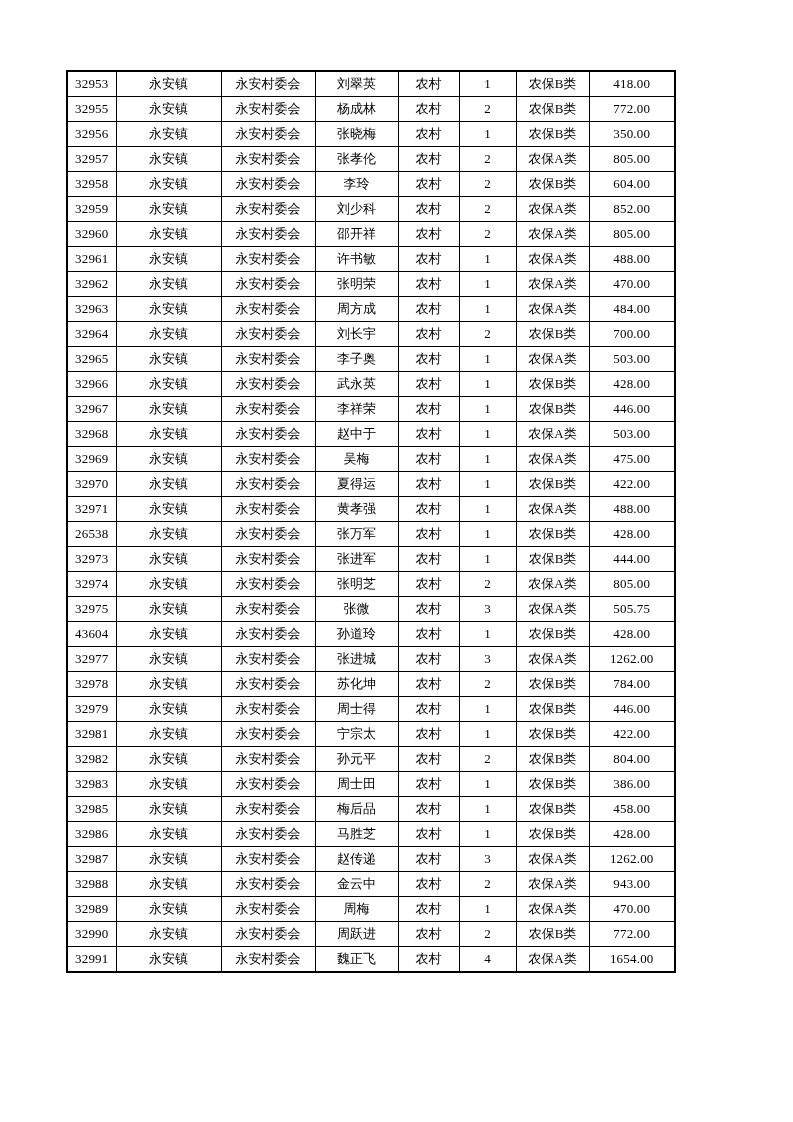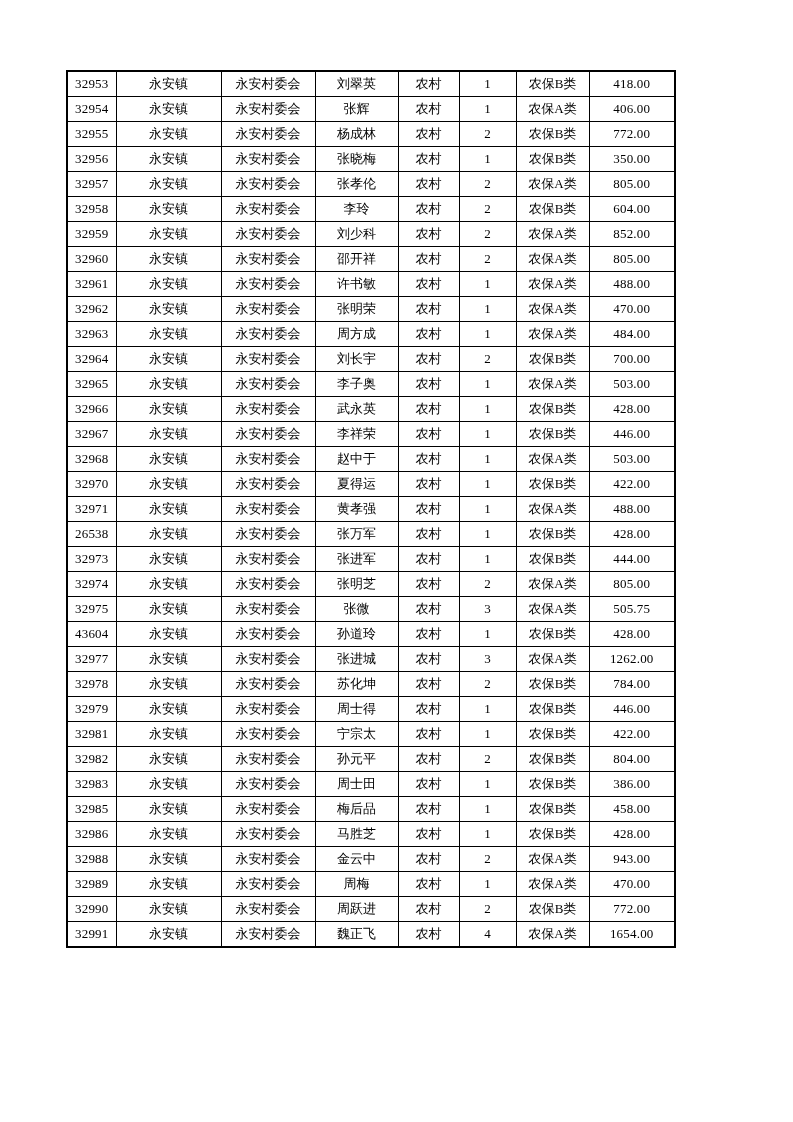--- a/index.html
+++ b/index.html
@@ -60,30 +60,20 @@
           <td class="col-id">32953</td>
           <td>永安镇</td>
           <td>永安村委会</td>
           <td>刘翠英</td>
           <td>农村</td>
           <td>1</td>
           <td>农保B类</td>
           <td class="col-amount">418.00</td>
         </tr>
         <tr>
-          <td class="col-id">32954</td>
-          <td>永安镇</td>
-          <td>永安村委会</td>
-          <td>张辉</td>
-          <td>农村</td>
-          <td>1</td>
-          <td>农保A类</td>
-          <td class="col-amount">406.00</td>
-        </tr>
-        <tr>
           <td class="col-id">32955</td>
           <td>永安镇</td>
           <td>永安村委会</td>
           <td>杨成林</td>
           <td>农村</td>
           <td>2</td>
           <td>农保B类</td>
           <td class="col-amount">772.00</td>
         </tr>
         <tr>
@@ -210,20 +200,30 @@
           <td class="col-id">32968</td>
           <td>永安镇</td>
           <td>永安村委会</td>
           <td>赵中于</td>
           <td>农村</td>
           <td>1</td>
           <td>农保A类</td>
           <td class="col-amount">503.00</td>
         </tr>
         <tr>
+          <td class="col-id">32969</td>
+          <td>永安镇</td>
+          <td>永安村委会</td>
+          <td>吴梅</td>
+          <td>农村</td>
+          <td>1</td>
+          <td>农保A类</td>
+          <td class="col-amount">475.00</td>
+        </tr>
+        <tr>
           <td class="col-id">32970</td>
           <td>永安镇</td>
           <td>永安村委会</td>
           <td>夏得运</td>
           <td>农村</td>
           <td>1</td>
           <td>农保B类</td>
           <td class="col-amount">422.00</td>
         </tr>
         <tr>
@@ -358,20 +358,30 @@
         </tr>
         <tr>
           <td class="col-id">32986</td>
           <td>永安镇</td>
           <td>永安村委会</td>
           <td>马胜芝</td>
           <td>农村</td>
           <td>1</td>
           <td>农保B类</td>
           <td class="col-amount">428.00</td>
+        </tr>
+        <tr>
+          <td class="col-id">32987</td>
+          <td>永安镇</td>
+          <td>永安村委会</td>
+          <td>赵传递</td>
+          <td>农村</td>
+          <td>3</td>
+          <td>农保A类</td>
+          <td class="col-amount">1262.00</td>
         </tr>
         <tr>
           <td class="col-id">32988</td>
           <td>永安镇</td>
           <td>永安村委会</td>
           <td>金云中</td>
           <td>农村</td>
           <td>2</td>
           <td>农保A类</td>
           <td class="col-amount">943.00</td>

